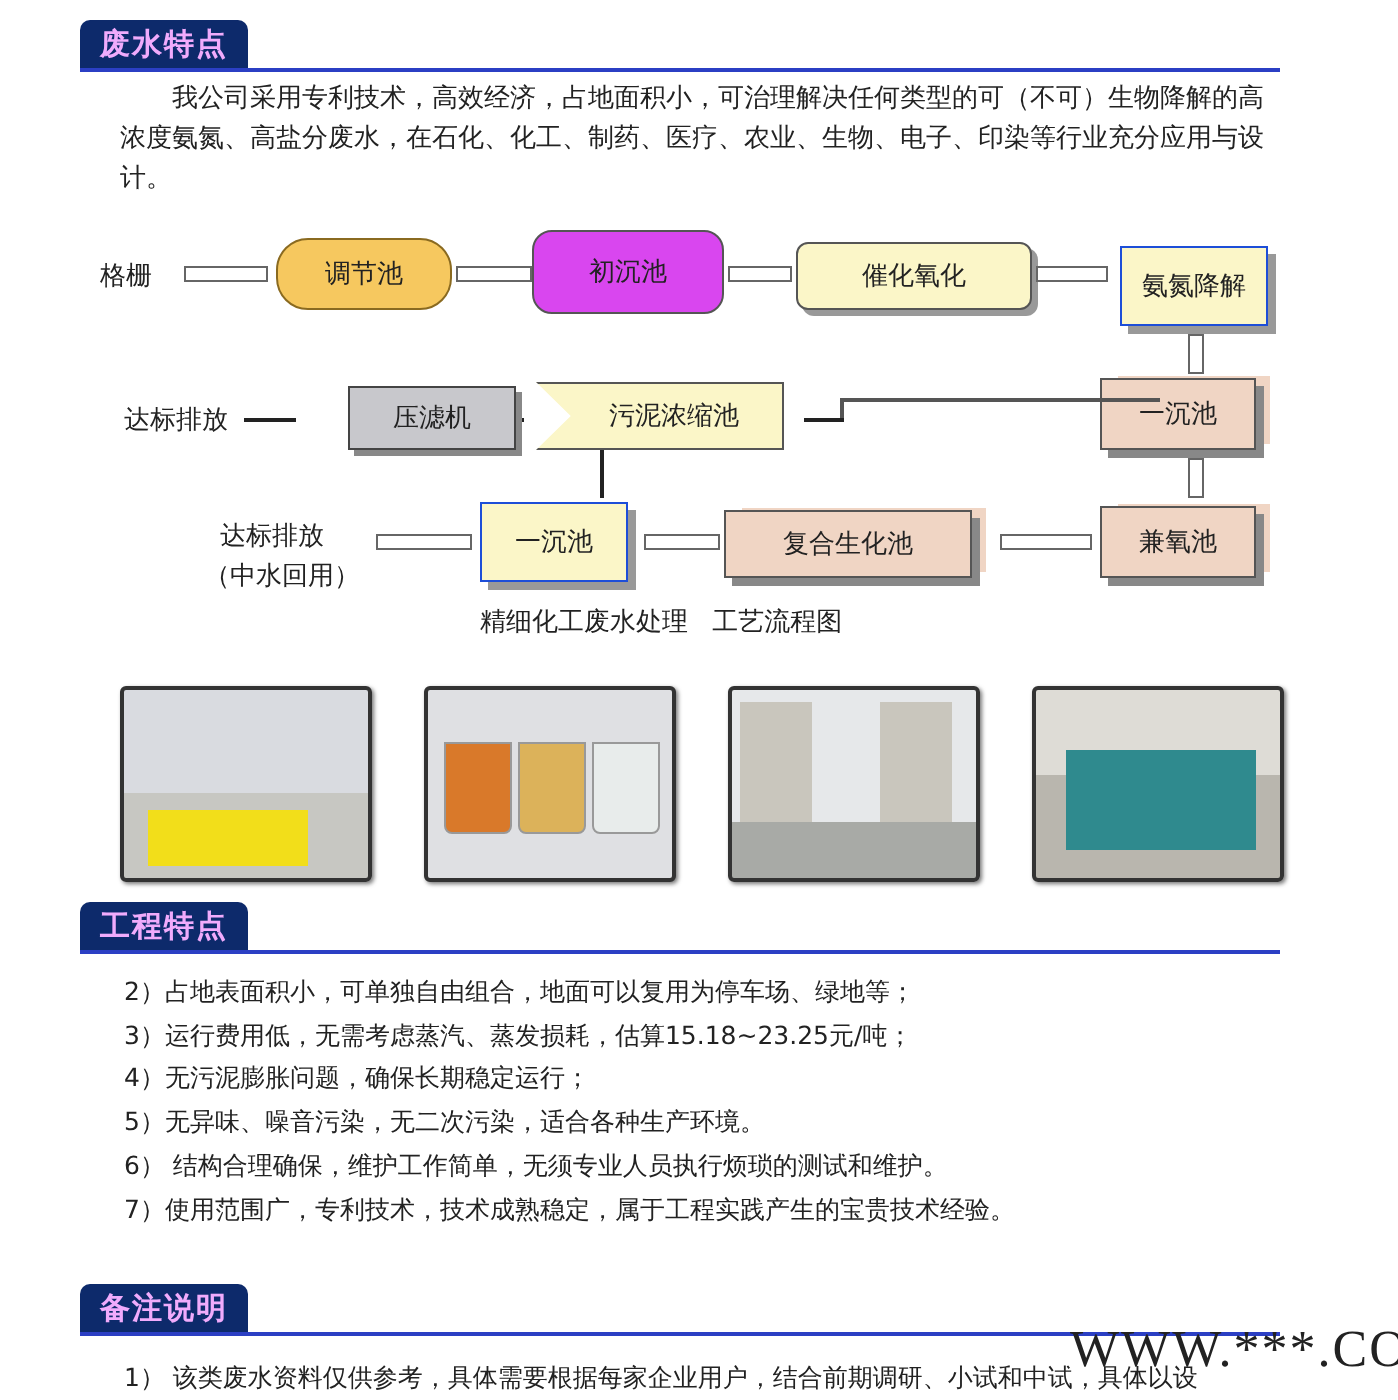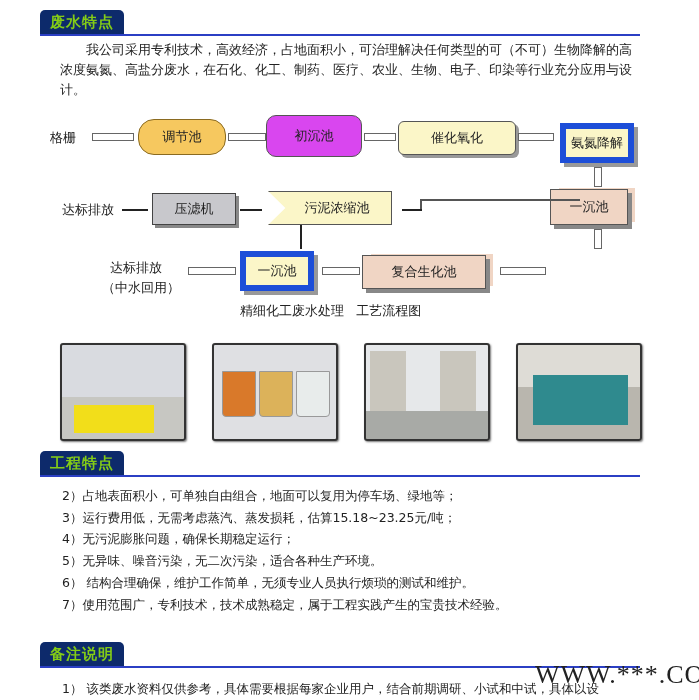--- a/index.html
+++ b/index.html
@@ -1,35 +1,35 @@
 <!DOCTYPE html>
 <html><head>
 <meta charset="utf-8">
 <style>
   html, body { margin:0; padding:0; background:#ffffff; }
   body { width:699px; height:700px; position:relative; overflow:hidden;
          font-family:"DejaVu Sans","Liberation Sans",sans-serif; color:#222; }
   .sec-head { position:absolute; left:40px; width:600px; height:26px; }
   .sec-tab { position:absolute; left:0; top:0; height:24px; padding:0 10px;
-             background:#0d2a6b; color:#84cc16; font-weight:bold; font-size:15px; line-height:24px;
+             background:#0d2a6b; color:#f0abfc; font-weight:bold; font-size:15px; line-height:24px;
              border-radius:5px 5px 0 0; letter-spacing:1px; }
   .sec-line { position:absolute; left:0; right:0; bottom:0; height:2px; background:#2b3fc4; }
   .intro { position:absolute; left:60px; top:40px; width:580px; font-size:13px; line-height:20px; }
   .intro p { margin:0; text-indent:2em; }
 
   .flow { position:absolute; left:0; top:105px; width:699px; height:220px; }
   .node { position:absolute; display:flex; align-items:center; justify-content:center;
           font-size:13px; color:#222; box-sizing:border-box; }
   .lbl { position:absolute; font-size:13px; color:#222; }
   .cloud { background:#f6c85f; border:1px solid #8a6a20; border-radius:16px; }
   .drum { background:#d946ef; border:1px solid #555; border-radius:10px; }
   .scroll { background:#fbf6c8; border:1px solid #555; border-radius:6px; box-shadow:3px 3px 0 #999; }
-  .folder { background:#fbf6c8; border:6px solid #1d4ed8; box-shadow:4px 4px 0 #999; }
+  .folder { background:#fbf6c8; border:1px solid #1d4ed8; box-shadow:4px 4px 0 #999; }
   .pink { background:#f0d5c4; border:1px solid #555; box-shadow:4px 4px 0 #888, 8px -2px 0 -1px #f0d5c4; }
-  .gray { background:#c8c8cc; border:1px solid #444; box-shadow:3px 3px 0 #888; }
+  .gray { background:#c8c8cc; border:1px solid #444; box-shadow:3px 3px 0 #888;margin-left:22px; }
   .chev { background:#fbf6c8; border:1px solid #555; clip-path:polygon(0 0,100% 0,100% 100%,0 100%,14% 50%); }
   .arrow-h { position:absolute; height:6px; border:1px solid #666; background:#fff; }
   .arrow-v { position:absolute; width:6px; border:1px solid #666; background:#fff; }
   .arr-solid { position:absolute; height:2px; background:#222; }
   .caption { position:absolute; left:240px; top:197px; font-size:13px; word-spacing:8px; }
 
   .photos { position:absolute; left:60px; top:343px; width:580px; height:95px; }
   .photo { position:absolute; top:0; width:122px; height:94px; border:2px solid #333; border-radius:3px; overflow:hidden; box-shadow:1px 1px 2px #777; }
   .ph1 { background:linear-gradient(#d9dbe0 0 55%, #c7c7c2 55% 100%); }
   .ph1 .y { position:absolute; left:12px; bottom:6px; width:80px; height:28px; background:#f2de1a; }
@@ -63,20 +63,21 @@
   <div class="arrow-h" style="left:228px;top:28px;width:36px;"></div>
   <div class="node drum" style="left:266px;top:10px;width:96px;height:42px;">初沉池</div>
   <div class="arrow-h" style="left:364px;top:28px;width:30px;"></div>
   <div class="node scroll" style="left:398px;top:16px;width:118px;height:34px;">催化氧化</div>
   <div class="arrow-h" style="left:518px;top:28px;width:34px;"></div>
   <div class="node folder" style="left:560px;top:18px;width:74px;height:40px;">氨氮降解</div>
 
   <div class="arrow-v" style="left:594px;top:62px;height:18px;"></div>
   <div class="node pink" style="left:550px;top:84px;width:78px;height:36px;">一沉池</div>
   <div class="arrow-v" style="left:594px;top:124px;height:18px;"></div>
+  <div class="node pink" style="left:550px;top:148px;width:78px;height:36px;">兼氧池</div>
 
   <div class="arrow-h" style="left:500px;top:162px;width:44px;"></div>
   <div class="node pink" style="left:362px;top:150px;width:124px;height:34px;">复合生化池</div>
   <div class="arrow-h" style="left:322px;top:162px;width:36px;"></div>
   <div class="node folder" style="left:240px;top:146px;width:74px;height:40px;">一沉池</div>
   <div class="arrow-h" style="left:188px;top:162px;width:46px;"></div>
   <span class="lbl" style="left:110px;top:154px;">达标排放</span>
   <span class="lbl" style="left:102px;top:174px;">（中水回用）</span>
 
   <div style="position:absolute;left:300px;top:100px;width:2px;height:44px;background:#222;"></div>

